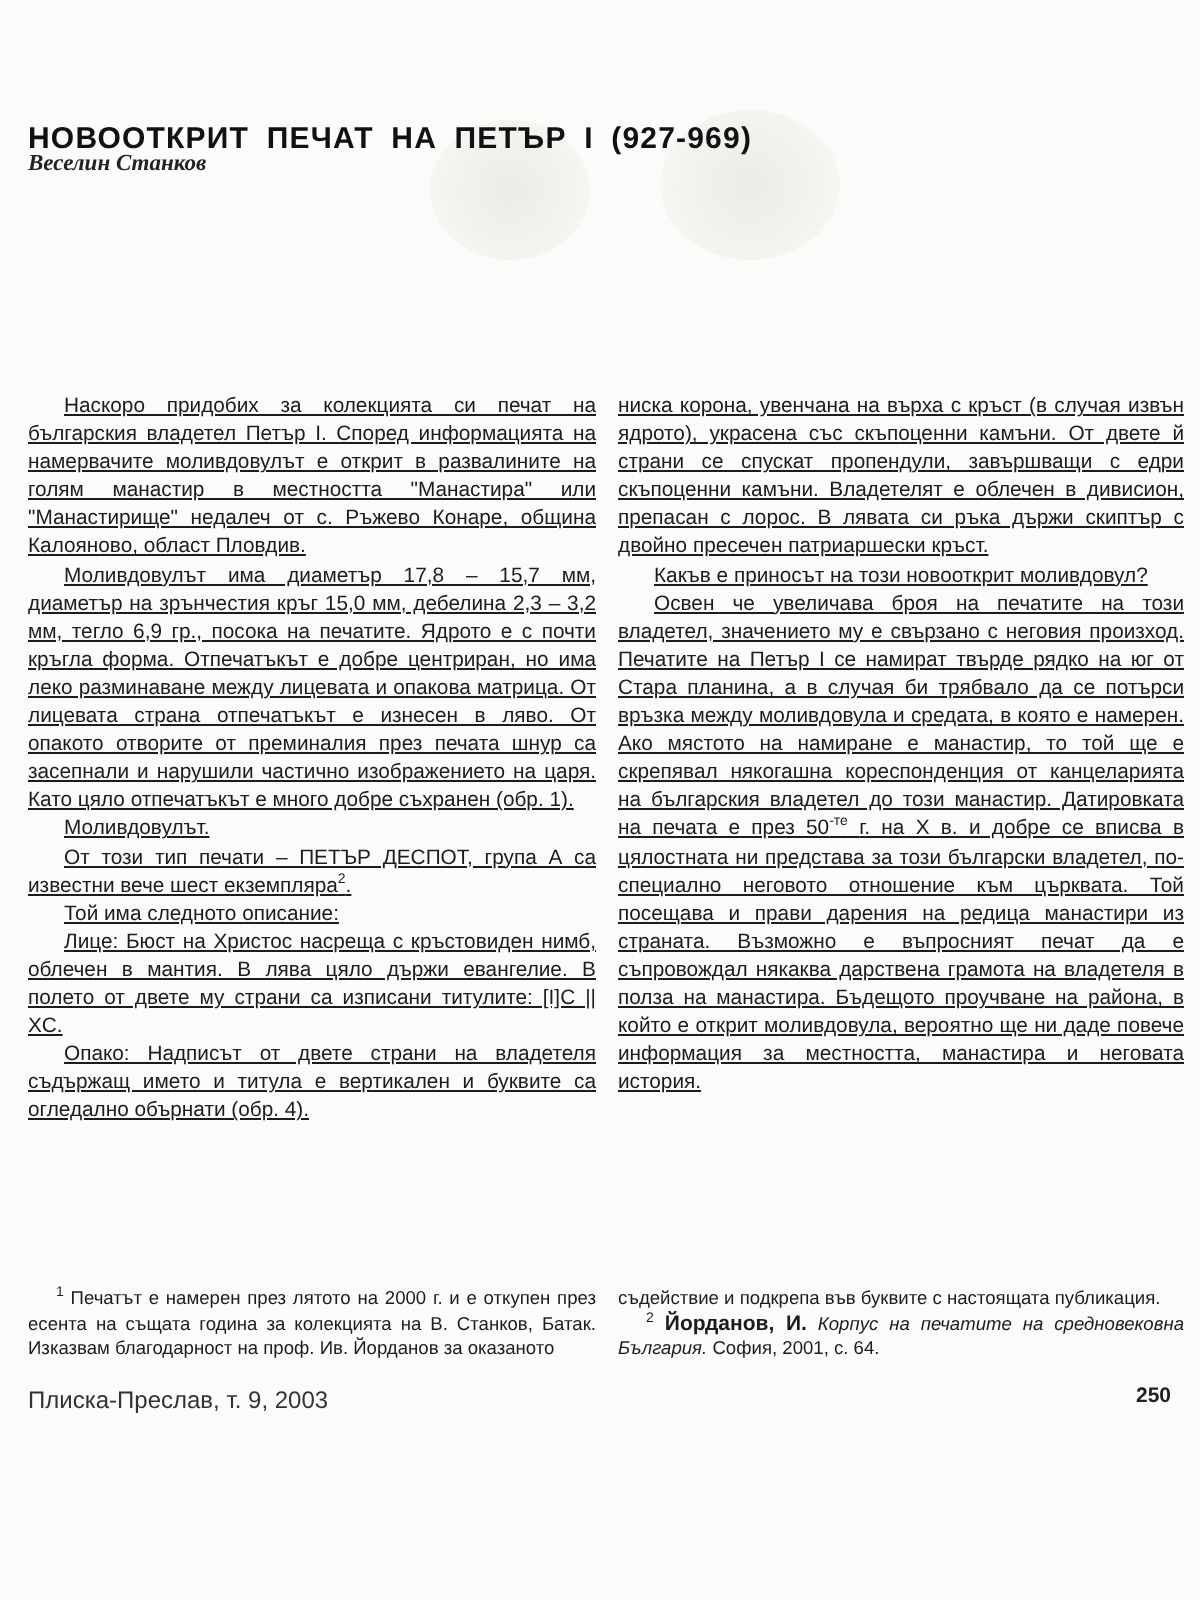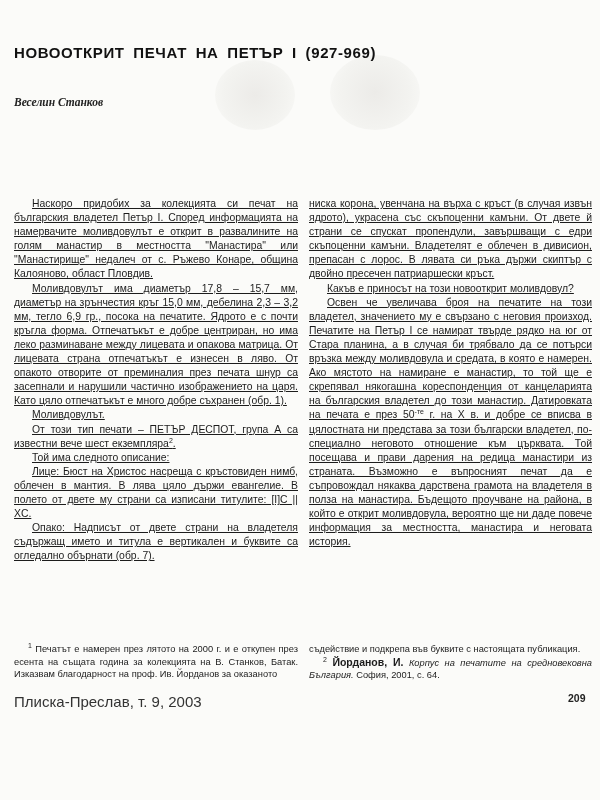--- a/index.html
+++ b/index.html
@@ -13,49 +13,49 @@
   .page { position: absolute; left: 0; top: 0; width: 600px; height: 800px; }
   .ghost {
     position: absolute; color: #e6e6e4; font-size: 11px; font-weight: bold;
     letter-spacing: 1px; transform: scaleX(-1); white-space: nowrap;
   }
   .ghost-disc {
     position: absolute; border-radius: 50%;
     background: radial-gradient(circle, #ecebe8 0%, #f3f3f0 60%, rgba(251,251,249,0) 100%);
   }
   .title {
-    position: absolute; left: 14px; top: 44px;
+    position: absolute; left: 14px; top: 61px;
     font-size: 15px; font-weight: bold; letter-spacing: 0.6px; word-spacing: 4px;
     color: #111;
   }
   .author {
     position: absolute; left: 14px; top: 76px;
     font-family: "Liberation Serif", serif; font-style: italic; font-weight: bold;
-    font-size: 11.5px; color: #222; margin-top: 20px;
+    font-size: 11.5px; color: #222;
   }
   .col {
     position: absolute; font-size: 10.4px; line-height: 14.1px;
     text-align: justify; color: #1c1c1c; text-decoration: underline;
   }
   .col-left { left: 14px; top: 197px; width: 284px; }
   .col-right { left: 309px; top: 197px; width: 283px; }
   .col p { margin: 0; text-indent: 18px; }
   .col p.noindent { text-indent: 0; }
   .fn {
     position: absolute; font-size: 9.3px; line-height: 12.6px; text-align: justify; color: #1c1c1c;
   }
   .fn-left { left: 14px; top: 643px; width: 284px; }
   .fn-right { left: 309px; top: 643px; width: 283px; }
   .fn p { margin: 0; text-indent: 14px; }
   .fn p.noindent { text-indent: 0; }
   .fn b { font-weight: bold; font-size: 10.5px; }
   .fn i { font-style: italic; }
   sup { font-size: 7px; line-height: 0; vertical-align: super; }
   .running {
-    position: absolute; left: 14px; top: 693px; font-size: 15px; color: #333;
+    position: absolute; left: 14px; top: 693px; font-size: 12px; color: #333;
   }
   .pageno {
     position: absolute; left: 568px; top: 692px; font-size: 10.5px; font-weight: bold; color: #222;
   }
 </style>
 </head>
 <body>
 
 <div class="page">
 
@@ -66,33 +66,33 @@
   <div class="title">НОВООТКРИТ ПЕЧАТ НА ПЕТЪР I (927-969)</div>
   <div class="author">Веселин Станков</div>
 
   <div class="col col-left">
     <p>Наскоро придобих за колекцията си печат на българския владетел Петър I. Според информацията на намервачите моливдовулът е открит в развалините на голям манастир в местността "Манастира" или "Манастирище" недалеч от с. Ръжево Конаре, община Калояново, област Пловдив.</p>
     <p>Моливдовулът има диаметър 17,8 – 15,7 мм, диаметър на зрънчестия кръг 15,0 мм, дебелина 2,3 – 3,2 мм, тегло 6,9 гр., посока на печатите. Ядрото е с почти кръгла форма. Отпечатъкът е добре центриран, но има леко разминаване между лицевата и опакова матрица. От лицевата страна отпечатъкът е изнесен в ляво. От опакото отворите от преминалия през печата шнур са засепнали и нарушили частично изображението на царя. Като цяло отпечатъкът е много добре съхранен (обр. 1).</p>
     <p>Моливдовулът.</p>
     <p><span>От този тип печати – ПЕТЪР ДЕСПОТ, група А са известни вече шест екземпляра</span><sup>2</sup>.</p>
     <p>Той има следното описание:</p>
     <p>Лице: Бюст на Христос насреща с кръстовиден нимб, облечен в мантия. В лява цяло държи евангелие. В полето от двете му страни са изписани титулите: [I]C || XC.</p>
-    <p>Опако: Надписът от двете страни на владетеля съдържащ името и титула е вертикален и буквите са огледално обърнати (обр. 7).</p>
+    <p>Опако: Надписът от двете страни на владетеля съдържащ името и титула е вертикален и буквите са огледално обърнати (обр. 4).</p>
   </div>
 
   <div class="col col-right">
     <p class="noindent">ниска корона, увенчана на върха с кръст (в случая извън ядрото), украсена със скъпоценни камъни. От двете й страни се спускат пропендули, завършващи с едри скъпоценни камъни. Владетелят е облечен в дивисион, препасан с лорос. В лявата си ръка държи скиптър с двойно пресечен патриаршески кръст.</p>
     <p>Какъв е приносът на този новооткрит моливдовул?</p>
     <p><span>Освен че увеличава броя на печатите на този владетел, значението му е свързано с неговия произход. Печатите на Петър I се намират твърде рядко на юг от Стара планина, а в случая би трябвало да се потърси връзка между моливдовула и средата, в която е намерен. Ако мястото на намиране е манастир, то той ще е скрепявал някогашна кореспонденция от канцеларията на българския владетел до този манастир. Датировката на печата е през 50</span><sup>-те</sup> <span>г. на X в. и добре се вписва в цялостната ни представа за този български владетел, по-специално неговото отношение към църквата. Той посещава и прави дарения на редица манастири из страната. Възможно е въпросният печат да е съпровождал някаква дарствена грамота на владетеля в полза на манастира. Бъдещото проучване на района, в който е открит моливдовула, вероятно ще ни даде повече информация за местността, манастира и неговата история.</span></p>
   </div>
 
   <div class="fn fn-left">
     <p><sup>1</sup> <span>Печатът е намерен през лятото на 2000 г. и е откупен през есента на същата година за колекцията на В. Станков, Батак. Изказвам благодарност на проф. Ив. Йорданов за оказаното</span></p>
   </div>
 
   <div class="fn fn-right">
     <p class="noindent">съдействие и подкрепа във буквите с настоящата публикация.</p>
     <p><sup>2</sup> <b>Йорданов, И.</b> <i>Корпус на печатите на средновековна България.</i> <span>София, 2001, с. 64.</span></p>
   </div>
 
   <div class="running">Плиска-Преслав, т. 9, 2003</div>
-  <div class="pageno">209</div>
+  <div class="pageno">250</div>
 </div>
 
 </body></html>

